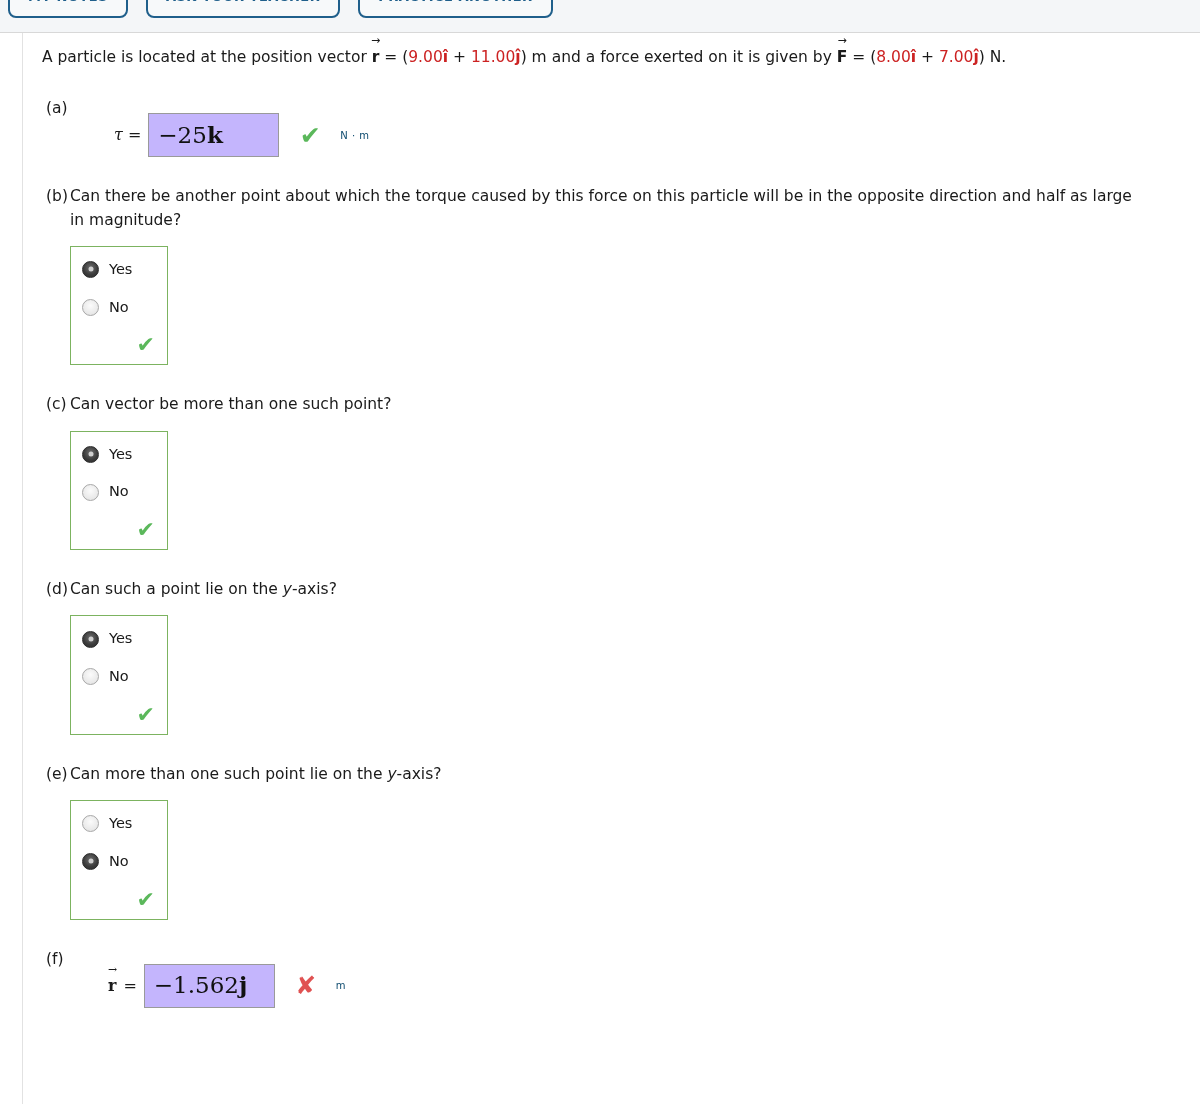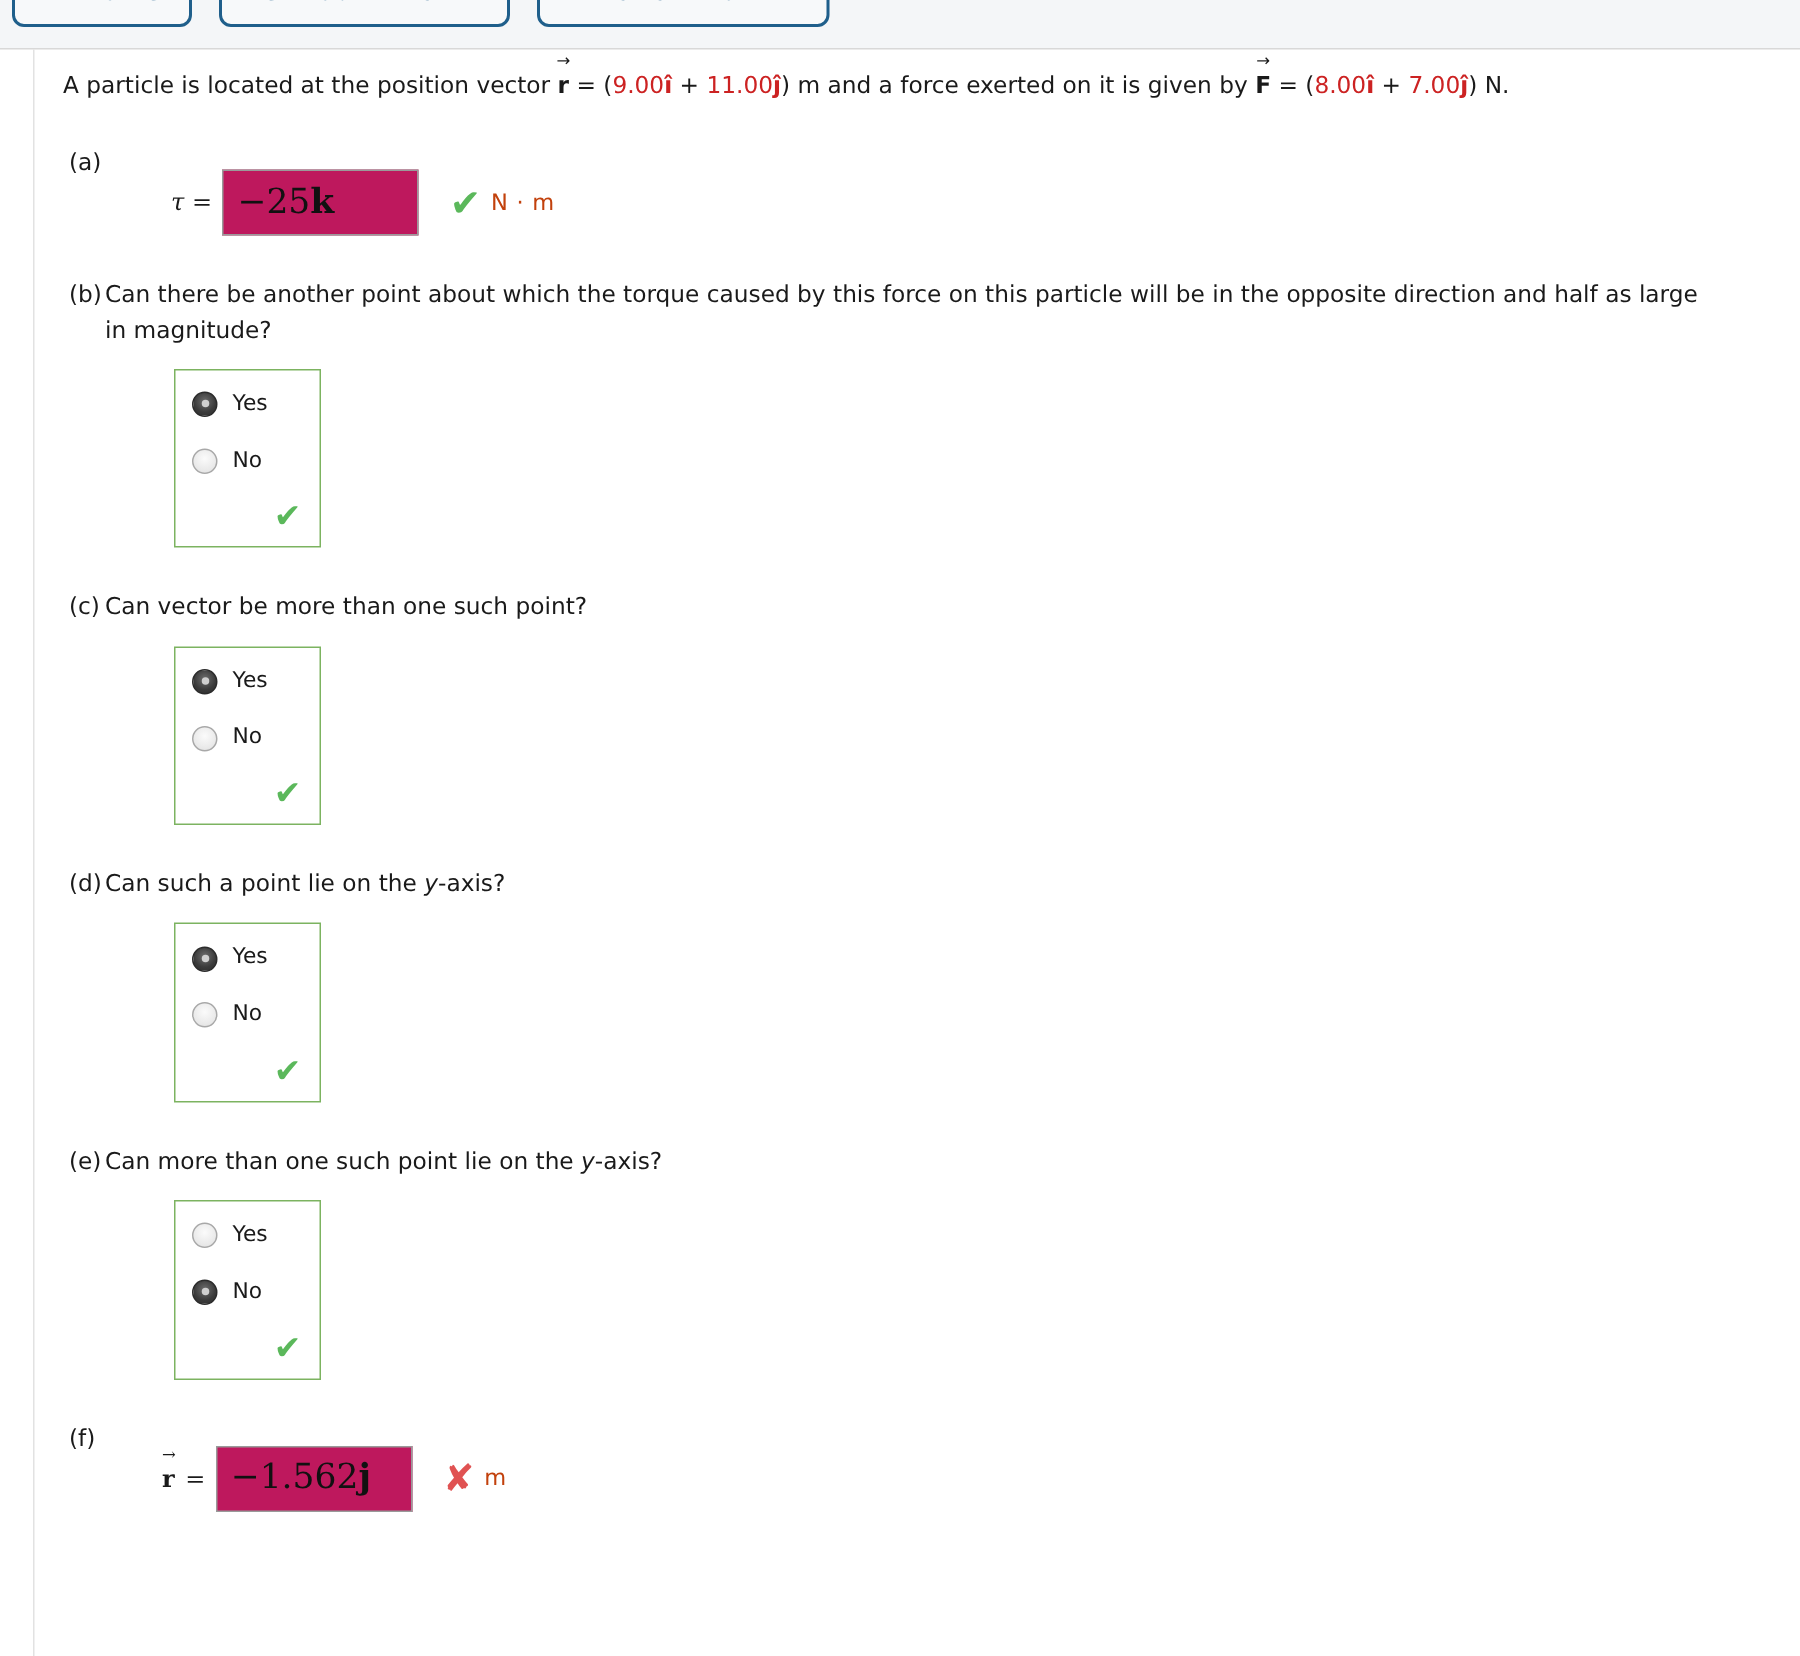--- a/index.html
+++ b/index.html
@@ -139,51 +139,50 @@
     top: -12px;
     left: 0;
     font-size: 11px;
     font-weight: normal;
     font-style: normal;
   }
   .ansbox {
     width: 131px;
     height: 44px;
     border: 1px solid #9a9a9a;
-    background: #be185d;
+    background: #c4b5fd;
     box-sizing: border-box;
     display: flex;
     align-items: center;
     padding-left: 9px;
     font-family: "DejaVu Serif", "Liberation Serif", serif;
     font-size: 23px;
     color: #111;
   }
   .ansbox .bk { font-weight: bold; }
   .mark {
     margin-left: 20px;
     width: 22px;
     font-size: 25px;
     line-height: 1;
     display: flex;
     justify-content: center;
   }
   .mark.ok { color: #5bb85b; }
   .mark.no { color: #e05252; font-weight: bold; }
   .unit {
-    margin-left: 6px;
-    font-size: 15px;
-    color: #c2410c;
+    margin-left: 19px;
+    font-size: 10px;
+    color: #0c4a6e;
     letter-spacing: 0.5px;
   }
 
   
   .radiobox {
     margin-top: 14px;
-    margin-left: 46px;
     width: 98px;
     box-sizing: border-box;
     border: 1px solid #7cb360;
     background: #ffffff;
     padding: 12px 0 6px 0;
     position: relative;
   }
   .radio-opt {
     display: flex;
     align-items: center;

